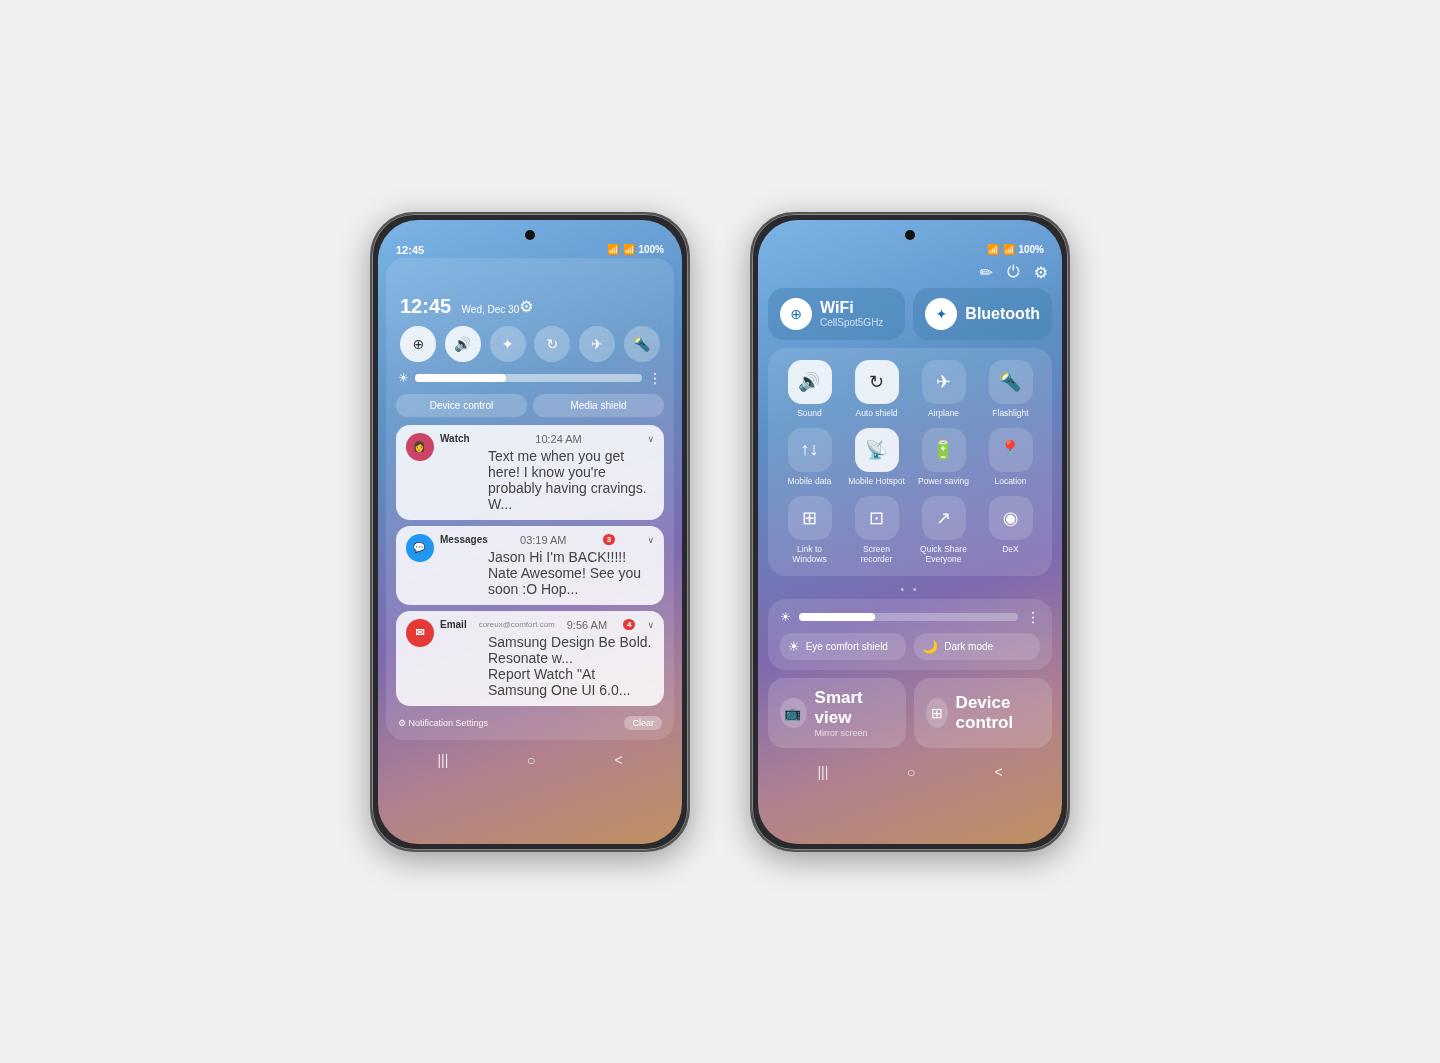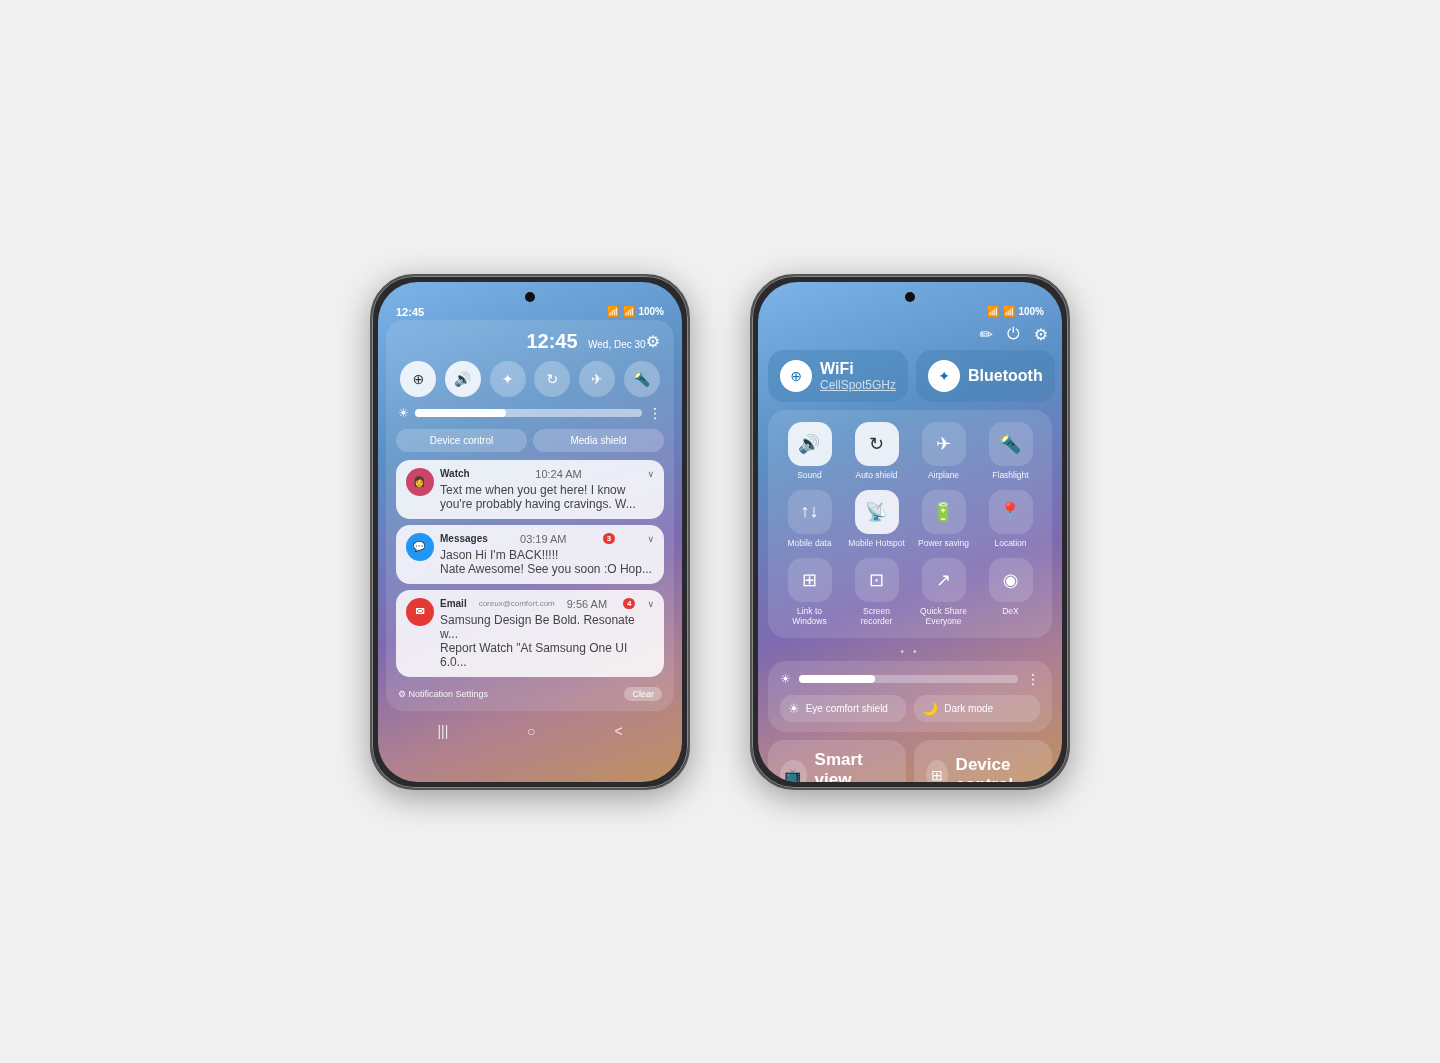--- a/index.html
+++ b/index.html
@@ -10,21 +10,21 @@
       align-items: center;
       min-height: 100vh;
       font-family: 'Segoe UI', Arial, sans-serif;
       gap: 60px;
       padding: 40px;
     }
 
     
     .phone {
       width: 320px;
-      height: 516px;
+      height: 640px;
       background: #2a2a2e;
       border-radius: 44px;
       border: 2px solid #555;
       position: relative;
       box-shadow: 0 8px 32px rgba(0,0,0,0.35), inset 0 0 0 1px #888;
       overflow: hidden;
     }
     .phone-inner {
       position: absolute;
       top: 6px; left: 6px; right: 6px; bottom: 6px;
@@ -59,24 +59,25 @@
     .notif-panel {
       background: rgba(255,255,255,0.12);
       backdrop-filter: blur(8px);
       margin: 0 8px;
       border-radius: 18px;
       padding: 10px;
     }
 
     .notif-header {
       display: flex;
-      justify-content: flex-end;
+      justify-content: flex-start;
       align-items: center;
       margin-bottom: 8px;
       padding: 0 4px;
+      margin-top: 27px;
     }
     .notif-time { color: #fff; font-size: 18px; font-weight: 700; }
     .notif-date { color: #fff; font-size: 11px; margin-left: 8px; }
     .notif-gear { color: #fff; font-size: 16px; }
 
     
     .quick-toggles {
       display: flex;
       justify-content: space-around;
       margin-bottom: 8px;
@@ -145,21 +146,21 @@
     }
     .notif-card-header {
       display: flex;
       align-items: center;
       justify-content: space-between;
       margin-bottom: 3px;
     }
     .notif-app-name { font-size: 10px; font-weight: 700; color: #333; }
     .notif-time-small { font-size: 11px; color: #666; }
     .notif-expand { font-size: 9px; color: #666; }
-    .notif-body { font-size: 12px; color: #444; }
+    .notif-body { font-size: 14px; color: #444; margin-left: 48px; }
     .notif-avatar {
       width: 28px; height: 28px;
       border-radius: 50%;
       background: #c46;
       display: flex; align-items: center; justify-content: center;
       color: #fff; font-size: 11px; font-weight: 700;
       flex-shrink: 0;
       margin-right: 6px;
     }
     .notif-avatar.messages { background: #2196F3; }
@@ -224,21 +225,21 @@
     .qs-tile-wide.active { background: rgba(70,130,180,0.5); }
     .qs-tile-icon {
       width: 32px; height: 32px;
       background: rgba(255,255,255,0.2);
       border-radius: 50%;
       display: flex; align-items: center; justify-content: center;
       color: #fff; font-size: 14px;
     }
     .qs-tile-icon.active-icon { background: #fff; color: #1a6fad; }
     .qs-tile-label { color: #fff; font-size: 16px; font-weight: 600; }
-    .qs-tile-sublabel { color: rgba(255,255,255,0.7); font-size: 12px; text-decoration: underline; }
+    .qs-tile-sublabel { color: rgba(255,255,255,0.7); font-size: 10px; }
 
     
     .qs-grid {
       background: rgba(255,255,255,0.12);
       border-radius: 18px;
       padding: 12px 8px;
       margin-bottom: 8px;
     }
     .qs-grid-row {
       display: flex;

